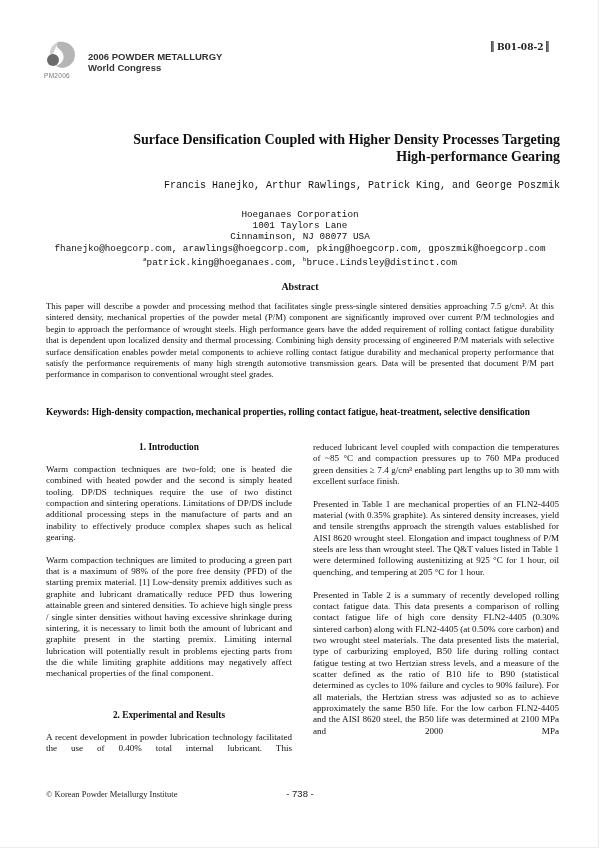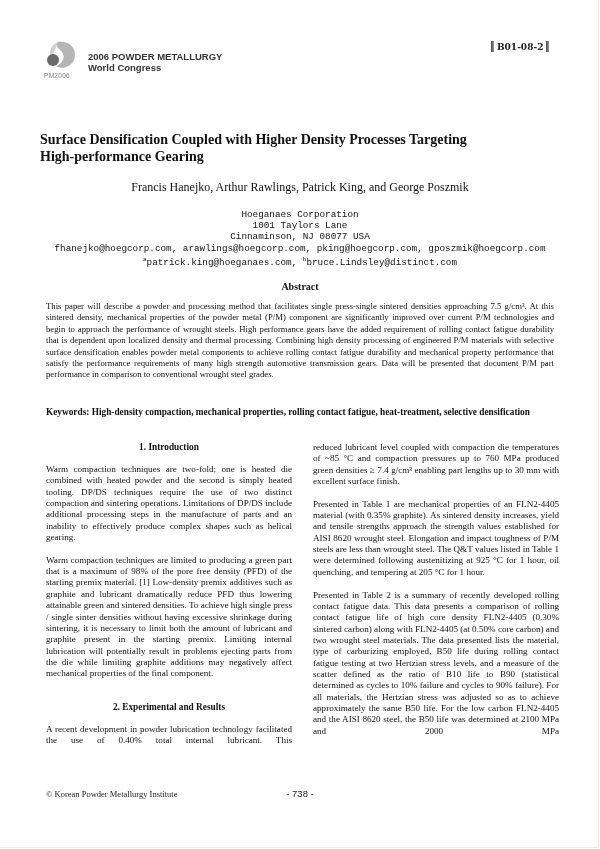--- a/index.html
+++ b/index.html
@@ -7,35 +7,35 @@
     .page { position: absolute; left: 0; top: 0; width: 598px; height: 847px; border-right: 1px solid #ececec; border-bottom: 1px solid #ececec; background: #fff; }
 
     
     .logo { position: absolute; left: 44px; top: 40px; width: 34px; height: 42px; }
     .logo-text { position: absolute; left: 44px; top: 72px; font-family: "Liberation Sans", sans-serif; font-size: 6.5px; color: #777; letter-spacing: 0.3px; }
     .conf { position: absolute; left: 88px; top: 51px; font-family: "Liberation Sans", sans-serif; font-size: 9.5px; font-weight: bold; color: #333; line-height: 11px; }
     .paper-id { position: absolute; left: 491px; top: 41px; font-family: "DejaVu Serif", serif; font-size: 9px; font-weight: bold; color: #222; display: flex; align-items: center; gap: 3px; }
     .bar { display: inline-block; width: 3px; height: 11px; background: linear-gradient(90deg, #444, #999); }
 
     
-    .title { position: absolute; left: 40px; width: 520px; top: 131px; text-align: left; font-family: "Liberation Serif", serif; font-weight: bold; font-size: 14px; line-height: 17px; }
-    .authors { position: absolute; left: 40px; width: 520px; top: 180px; text-align: center; font-family: Liberation Serif, serif; font-size: 12px; }
+    .title { position: absolute; left: 40px; width: 520px; top: 131px; text-align: right; font-family: "Liberation Serif", serif; font-weight: bold; font-size: 14px; line-height: 17px; }
+    .authors { position: absolute; left: 40px; width: 520px; top: 180px; text-align: right; font-family: Liberation Mono, monospace; font-size: 10px; }
     .affil { position: absolute; left: 30px; width: 540px; top: 209px; text-align: center; font-family: Liberation Mono, monospace; font-size: 9.3px; line-height: 11.2px; }
     .affil sup { font-size: 6px; }
     .abstract-head { position: absolute; left: 40px; width: 520px; top: 281px; text-align: center; font-family: "Liberation Serif", serif; font-weight: bold; font-size: 10px; }
     .abstract { position: absolute; left: 46px; width: 508px; top: 301px; font-family: "Liberation Serif", serif; font-size: 8.7px; line-height: 11.4px; text-align: justify; }
     .keywords { position: absolute; left: 46px; width: 508px; top: 407px; font-family: "Liberation Serif", serif; font-weight: bold; font-size: 9.3px; line-height: 11.5px; text-align: justify; }
 
     
     .col { position: absolute; top: 442px; width: 246px; font-family: "Liberation Serif", serif; font-size: 9.1px; line-height: 11.35px; text-align: justify; }
     .col.left { left: 46px; }
     .col.right { left: 313px; }
     .col h2 { font-size: 9.3px; font-weight: bold; text-align: center; margin: 0 0 11px 0; line-height: 11px; }
     .col p { margin: 0 0 11.4px 0; }
-    .col h2.second { margin-top: 22px; margin-bottom: 11px; }
+    .col h2.second { margin-top: 30px; margin-bottom: 11px; }
 
     
     .footer-left { position: absolute; left: 46px; top: 789px; font-family: "Liberation Serif", serif; font-size: 8.5px; color: #222; }
     .footer-page { position: absolute; left: 240px; width: 120px; top: 788px; text-align: center; font-family: "Liberation Sans", sans-serif; font-size: 9.5px; color: #222; }
   </style>
 </head>
 <body>
 
 <div class="page">
 

